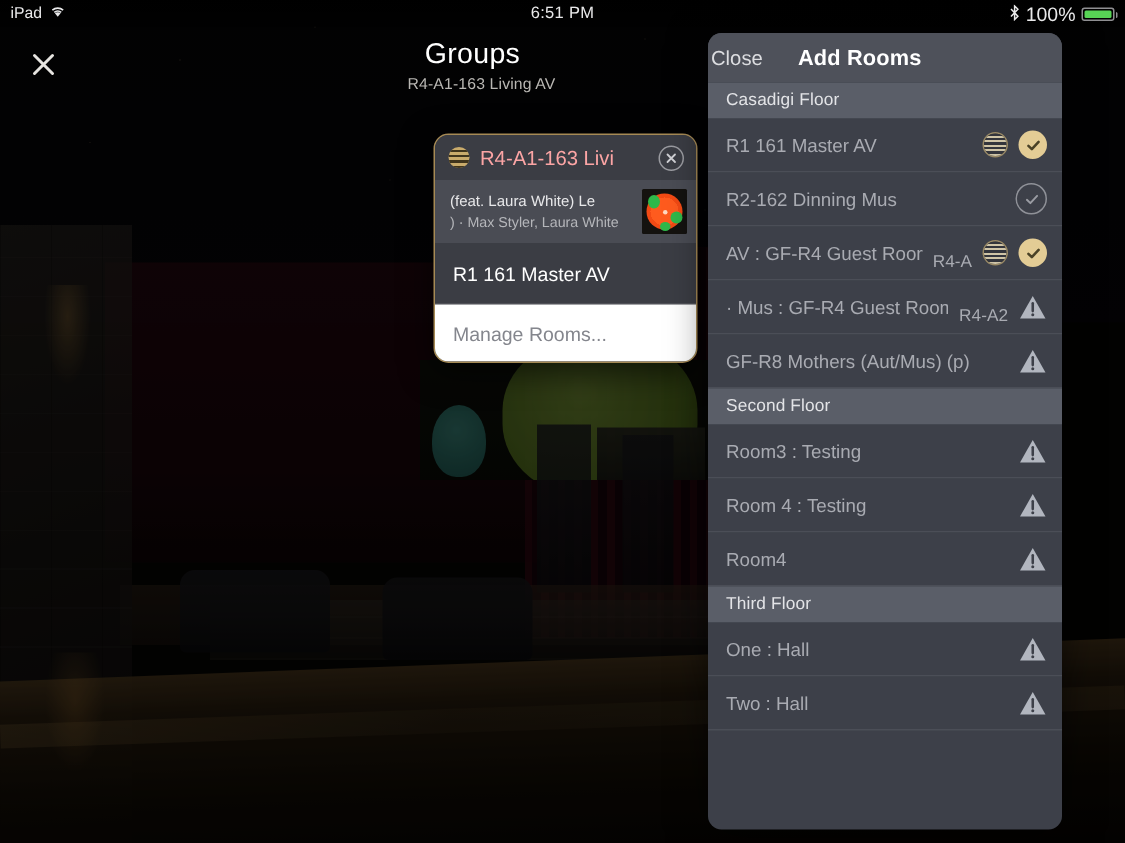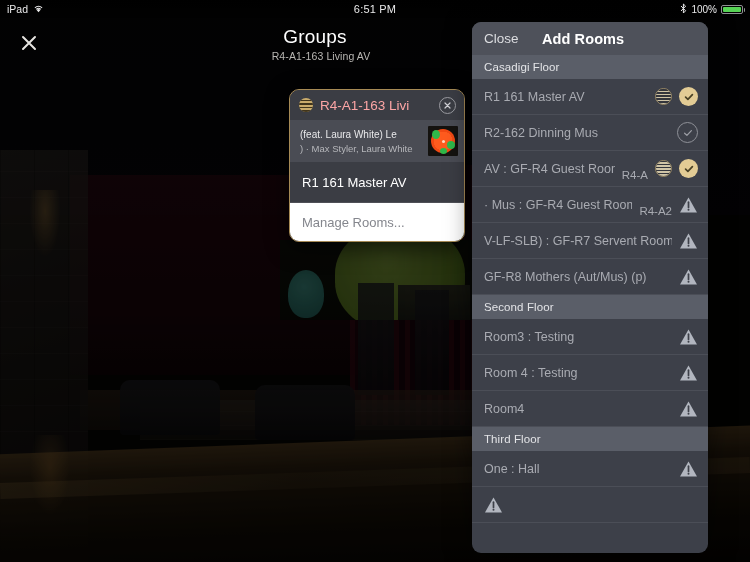--- a/index.html
+++ b/index.html
@@ -74,21 +74,21 @@
   .bg-sconce2{position:absolute;left:30px;top:435px;width:40px;height:80px;
     background:radial-gradient(ellipse at 50% 40%,rgba(255,180,80,.25),transparent 70%);}
   .bg-dim{position:absolute;inset:0;background:rgba(0,0,0,.52);}
 
   
   .statusbar{position:absolute;left:0;top:0;width:750px;height:18px;
     display:flex;align-items:center;color:#e9e9ea;font-size:10.5px;
     background:linear-gradient(180deg,rgba(0,0,0,.92),rgba(0,0,0,.55));z-index:40;}
   .sb-left{display:flex;align-items:center;gap:5px;padding-left:7px;}
   .sb-center{position:absolute;left:0;right:0;text-align:center;font-size:11px;letter-spacing:.2px;}
-  .sb-right{position:absolute;right:7px;display:flex;align-items:center;gap:4px;font-size:10px;}
+  .sb-right{position:absolute;right:7px;display:flex;align-items:center;gap:4px;font-size:13px;}
   .batt{width:22px;height:9px;border:1px solid #8f8f92;border-radius:2px;position:relative;
     display:inline-block;padding:1px;box-sizing:border-box;}
   .batt i{display:block;height:100%;background:#57d355;border-radius:1px;}
   .batt:after{content:"";position:absolute;right:-3px;top:2.5px;width:1.5px;height:4px;
     background:#8f8f92;border-radius:0 1px 1px 0;}
 
   
   .topnav{position:absolute;left:0;top:18px;width:630px;height:52px;z-index:30;}
   .nav-close{position:absolute;left:18px;top:14px;width:22px;height:22px;cursor:pointer;}
   .nav-close svg{display:block;}
@@ -130,21 +130,21 @@
   .card-row{height:40px;display:flex;align-items:center;padding:0 0 0 12px;
     color:#fff;font-size:13px;background:#3b3d44;}
   .card-div{height:1px;background:rgba(255,255,255,.10);}
   .card-manage{height:38px;display:flex;align-items:center;padding:0 0 0 12px;
     color:#84868d;font-size:13px;background:#ffffff;cursor:pointer;}
 
   
   .panel{position:absolute;left:472px;top:22px;width:236px;height:531px;
     background:#3d4049;border-radius:9px;overflow:hidden;z-index:36;
     box-shadow:0 4px 26px rgba(0,0,0,.55);}
-  .panel-head{height:33px;display:flex;align-items:center;background:#4e515a;padding:0 12px;}
+  .panel-head{height:33px;display:flex;align-items:center;background:#4e515a;padding:0 2px;}
   .panel-close{color:#dcdde0;font-size:13.5px;cursor:pointer;width:58px;}
   .panel-title{color:#fff;font-size:14.5px;font-weight:700;letter-spacing:.1px;}
   .panel-list{height:498px;overflow:hidden;}
   .sec{height:24px;display:flex;align-items:center;padding:0 0 0 12px;
     background:#5a5e68;color:#e3e4e7;font-size:11.5px;letter-spacing:.1px;}
   .row{height:35px;display:flex;align-items:center;padding:0 10px 0 12px;gap:7px;
     background:#3d4049;border-bottom:1px solid #4b4e57;cursor:pointer;}
   .row-label{flex:1;color:#a9abb2;font-size:12.5px;white-space:nowrap;overflow:hidden;}
   .row-aux{color:#a9abb2;font-size:11.5px;white-space:nowrap;flex:0 0 auto;margin-top:12px;}
   .ico-grill{width:15px;height:15px;border-radius:50%;flex:0 0 auto;
@@ -290,30 +290,20 @@
           <span class="row-aux">R4-A2</span>
           <span class="warn">
             <svg width="19" height="18" viewBox="0 0 19 18">
               <path d="M9.5 1.4 L18 16.4 H1 Z" fill="#b2b6bf"></path>
               <path d="M9.5 6.2 V11.4" stroke="#3d4049" stroke-width="1.7" stroke-linecap="round"></path>
               <circle cx="9.5" cy="13.8" r="1" fill="#3d4049"></circle>
             </svg>
           </span>
         </div>
         <div class="row">
-          <span class="row-label">V-LF-SLB) : GF-R7 Servent Room</span>
-          <span class="warn">
-            <svg width="19" height="18" viewBox="0 0 19 18">
-              <path d="M9.5 1.4 L18 16.4 H1 Z" fill="#b2b6bf"></path>
-              <path d="M9.5 6.2 V11.4" stroke="#3d4049" stroke-width="1.7" stroke-linecap="round"></path>
-              <circle cx="9.5" cy="13.8" r="1" fill="#3d4049"></circle>
-            </svg>
-          </span>
-        </div>
-        <div class="row">
           <span class="row-label">GF-R8 Mothers (Aut/Mus) (p)</span>
           <span class="warn">
             <svg width="19" height="18" viewBox="0 0 19 18">
               <path d="M9.5 1.4 L18 16.4 H1 Z" fill="#b2b6bf"></path>
               <path d="M9.5 6.2 V11.4" stroke="#3d4049" stroke-width="1.7" stroke-linecap="round"></path>
               <circle cx="9.5" cy="13.8" r="1" fill="#3d4049"></circle>
             </svg>
           </span>
         </div>
         <div class="sec">Second Floor</div>
@@ -352,20 +342,21 @@
           <span class="row-label">One : Hall</span>
           <span class="warn">
             <svg width="19" height="18" viewBox="0 0 19 18">
               <path d="M9.5 1.4 L18 16.4 H1 Z" fill="#b2b6bf"></path>
               <path d="M9.5 6.2 V11.4" stroke="#3d4049" stroke-width="1.7" stroke-linecap="round"></path>
               <circle cx="9.5" cy="13.8" r="1" fill="#3d4049"></circle>
             </svg>
           </span>
         </div>
         <div class="row">
+          <span class="row-label">Two : Hall</span>
           <span class="warn">
             <svg width="19" height="18" viewBox="0 0 19 18">
               <path d="M9.5 1.4 L18 16.4 H1 Z" fill="#b2b6bf"></path>
               <path d="M9.5 6.2 V11.4" stroke="#3d4049" stroke-width="1.7" stroke-linecap="round"></path>
               <circle cx="9.5" cy="13.8" r="1" fill="#3d4049"></circle>
             </svg>
           </span>
         </div>
       </div>
   </div>

